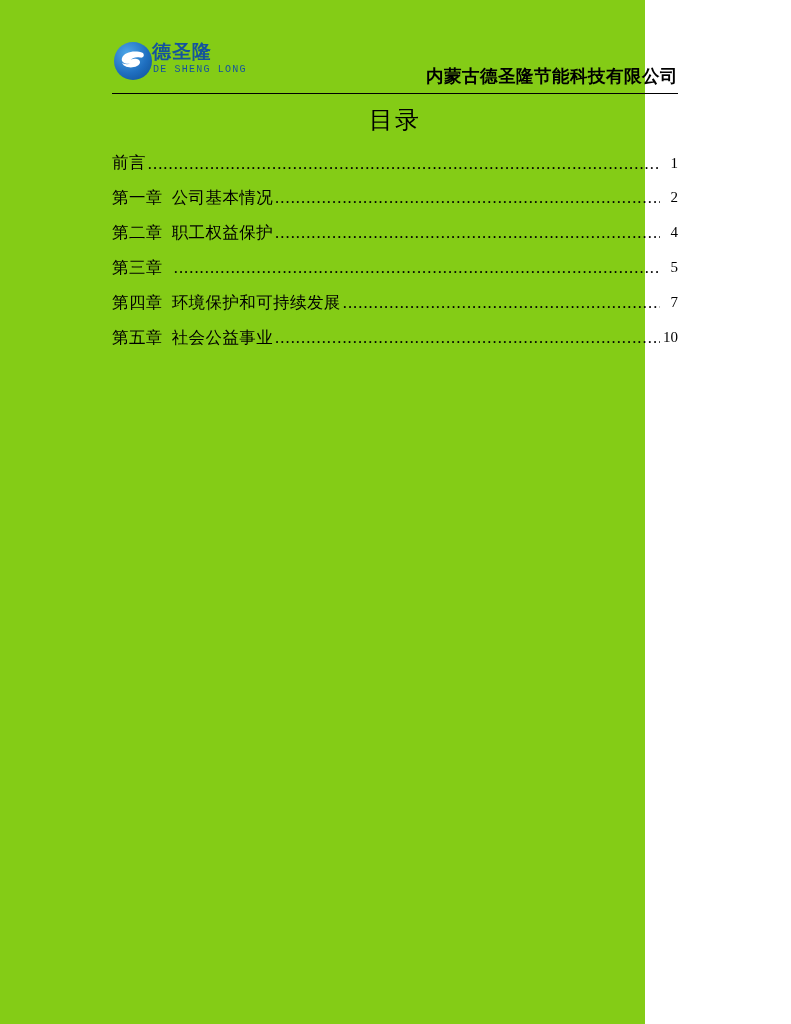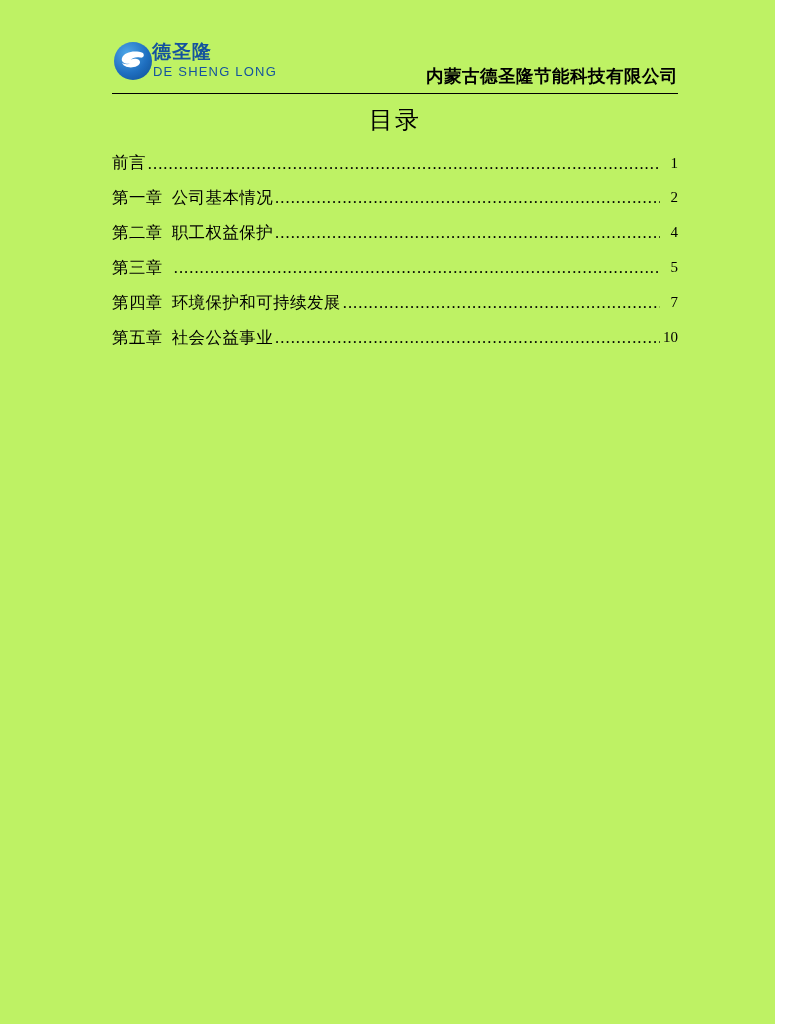--- a/index.html
+++ b/index.html
@@ -9,23 +9,23 @@
   }
   body {
     width: 791px;
     height: 1024px;
     font-family: "Liberation Serif", serif;
     color: #000000;
     overflow: hidden;
   }
   .page {
     position: relative;
-    width: 775px;
+    width: 645px;
     height: 1024px;
-    background: #bef264;
+    background: #84cc16;
   }
 
   
   .header {
     position: absolute;
     left: 112px;
     top: 36px;
     width: 566px;
     height: 56px;
   }
@@ -60,22 +60,22 @@
     font-weight: bold;
     font-size: 19px;
     letter-spacing: 1px;
     color: #14539e;
     white-space: nowrap;
   }
   .logo-en {
     position: absolute;
     left: 41px;
     top: 28px;
-    font-family: Liberation Sans, sans-serif;
-    font-size: 13px;
+    font-family: Liberation Mono, monospace;
+    font-size: 10px;
     letter-spacing: 1.2px;
     color: #14539e;
     white-space: nowrap;
   }
   .company-name {
     position: absolute;
     right: 0px;
     top: 28px;
     font-family: "Liberation Serif", serif;
     font-weight: bold;

